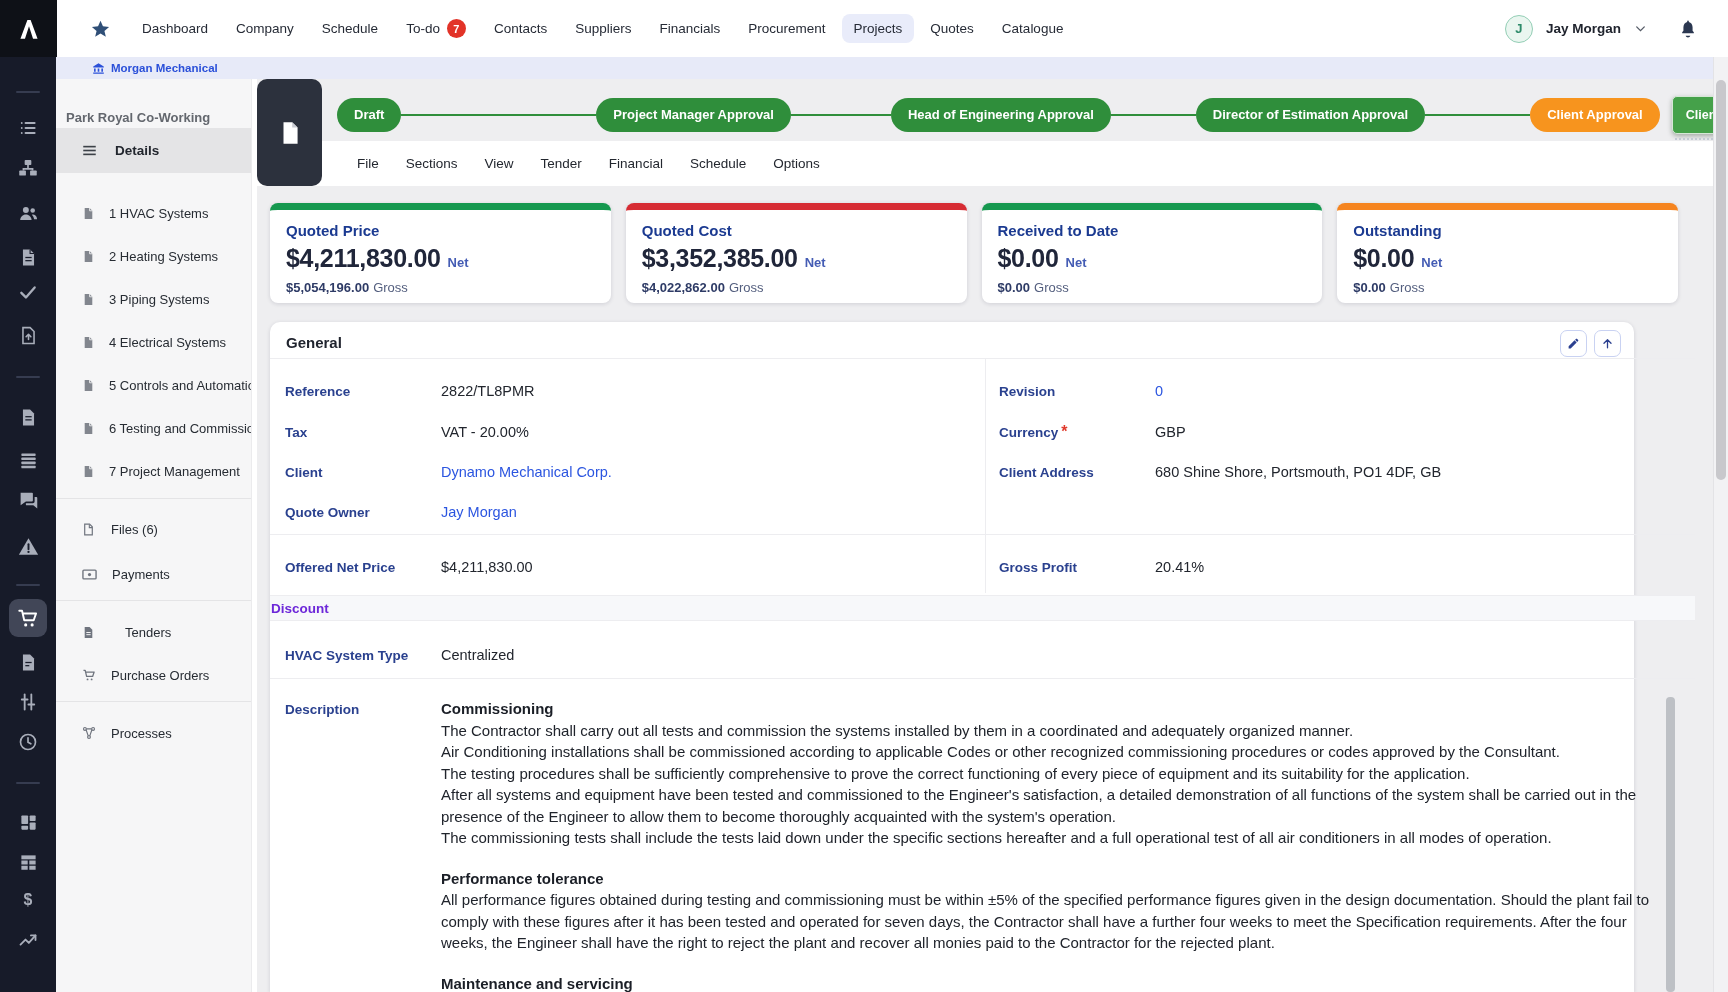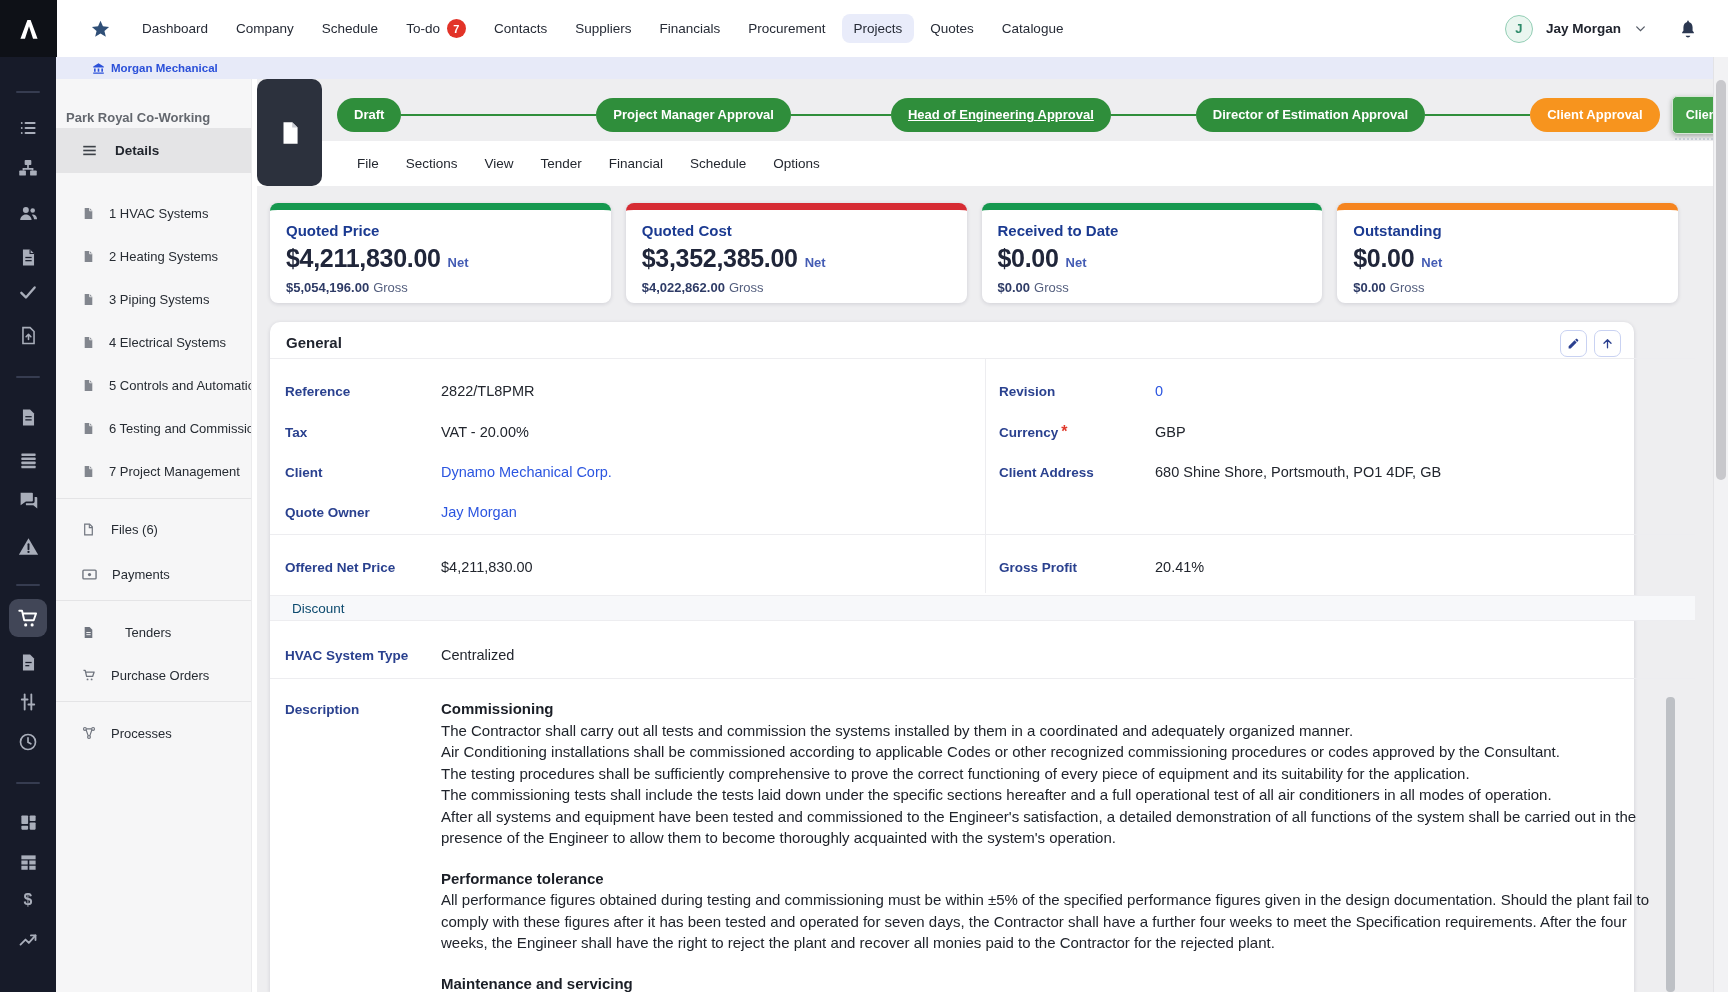--- a/index.html
+++ b/index.html
@@ -91,21 +91,21 @@
   #vdiv { position:absolute; left:715px; top:37px; width:1px; height:234px; background:#ededf0; }
   .frow { position:absolute; height:20px; display:flex; align-items:center; }
   .flabel { font-size:13.5px; font-weight:600; color:#2a418f; white-space:nowrap; }
   .fvalue { font-size:14.5px; color:#22262e; white-space:nowrap; }
   .flink { font-size:14.5px; color:#2b55e0; font-weight:500; cursor:pointer; white-space:nowrap; }
   .req { color:#e0392b; margin-left:3px; font-weight:700; }
   .lbl-l { left:15px; width:150px; } .val-l { left:171px; }
   .lbl-r { left:729px; width:150px; } .val-r { left:885px; }
   #discount-band { position:absolute; left:0; top:273px; width:1425px; height:26px; background:#f7f8fa;
     border-top:1px solid #ededf0; border-bottom:1px solid #ededf0; display:flex; align-items:center; }
-  #discount-label { margin-left:22px; font-size:13.5px; font-weight:400; color:#0c4a6e; }
+  #discount-label { margin-left:1px; font-size:13.5px; font-weight:700; color:#6d28d9; }
   #desc-label { position:absolute; left:15px; top:380px; font-size:13.5px; font-weight:600; color:#2a418f; }
   #desc-text { position:absolute; left:171px; top:376px; width:1216px; font-size:15px; line-height:21.5px; color:#20242c; }
   .desc-block { margin-bottom:19px; }
   .desc-heading { font-weight:700; color:#1b1f27; }
   #desc-scroll-thumb { position:absolute; left:1396px; top:375px; width:9px; height:295px;
     background:#bdc0c5; border-radius:4px; cursor:pointer; }
 
   
   #win-scroll-track { position:absolute; left:1713px; top:57px; width:15px; height:935px; background:#f2f2f4;
     border-left:1px solid #e3e3e6; z-index:40; }
@@ -446,21 +446,21 @@
     <path d="M6 2h8l5 5v15H6Z" fill="#ffffff"></path>
       <path d="M14 2v5h5" fill="#c9ccd3"></path>
     </svg>
 </div>
 
 <div id="stepper">
   <span class="wf-pill" style="background: rgb(47, 142, 59);">Draft</span>
   <span class="wf-conn" style="width: 195px; border-top-color: rgb(47, 142, 59);"></span>
   <span class="wf-pill" style="background: rgb(47, 142, 59);">Project Manager Approval</span>
   <span class="wf-conn" style="width: 100px; border-top-color: rgb(47, 142, 59);"></span>
-  <span class="wf-pill" style="background: rgb(47, 142, 59); text-decoration: underline;">Head of Engineering Approval</span>
+  <span class="wf-pill" style="background: rgb(47, 142, 59);">Head of Engineering Approval</span>
   <span class="wf-conn" style="width: 85px; border-top-color: rgb(47, 142, 59);"></span>
   <span class="wf-pill" style="background: rgb(47, 142, 59);">Director of Estimation Approval</span>
   <span class="wf-conn" style="width: 105px; border-top-color: rgb(47, 142, 59);"></span>
   <span class="wf-pill" style="background: rgb(247, 148, 30);">Client Approval</span>
   <span id="wf-action" style="background: rgb(69, 161, 74);">Client Approval</span>
 </div>
 
 <div id="menubar">
   <span class="menu-item">File</span>
   <span class="menu-item">Sections</span>
@@ -608,22 +608,22 @@
 
   <div class="hdiv" style="top:356px"></div>
 
   <div id="desc-label">Description</div>
   <div id="desc-text">
     <div class="desc-block">
       <div class="desc-heading">Commissioning</div>
       <div>The Contractor shall carry out all tests and commission the systems installed by them in a coordinated and adequately organized manner.</div>
       <div>Air Conditioning installations shall be commissioned according to applicable Codes or other recognized commissioning procedures or codes approved by the Consultant.</div>
       <div>The testing procedures shall be sufficiently comprehensive to prove the correct functioning of every piece of equipment and its suitability for the application.</div>
+      <div>After all systems and equipment have been tested and commissioned to the Engineer's satisfaction, a detailed demonstration of all functions of the system shall be carried out in the presence of the Engineer to allow them to become thoroughly acquainted with the system's operation.</div>
       <div>The commissioning tests shall include the tests laid down under the specific sections hereafter and a full operational test of all air conditioners in all modes of operation.</div>
-      <div>After all systems and equipment have been tested and commissioned to the Engineer's satisfaction, a detailed demonstration of all functions of the system shall be carried out in the presence of the Engineer to allow them to become thoroughly acquainted with the system's operation.</div>
     </div>
     <div class="desc-block">
       <div class="desc-heading">Performance tolerance</div>
       <div>All performance figures obtained during testing and commissioning must be within ±5% of the specified performance figures given in the design documentation. Should the plant fail to comply with these figures after it has been tested and operated for seven days, the Contractor shall have a further four weeks to meet the Specification requirements. After the four weeks, the Engineer shall have the right to reject the plant and recover all monies paid to the Contractor for the rejected plant.</div>
     </div>
     <div class="desc-block">
       <div class="desc-heading">Maintenance and servicing</div>
     </div>
   </div>
   <div id="desc-scroll-thumb"></div>

